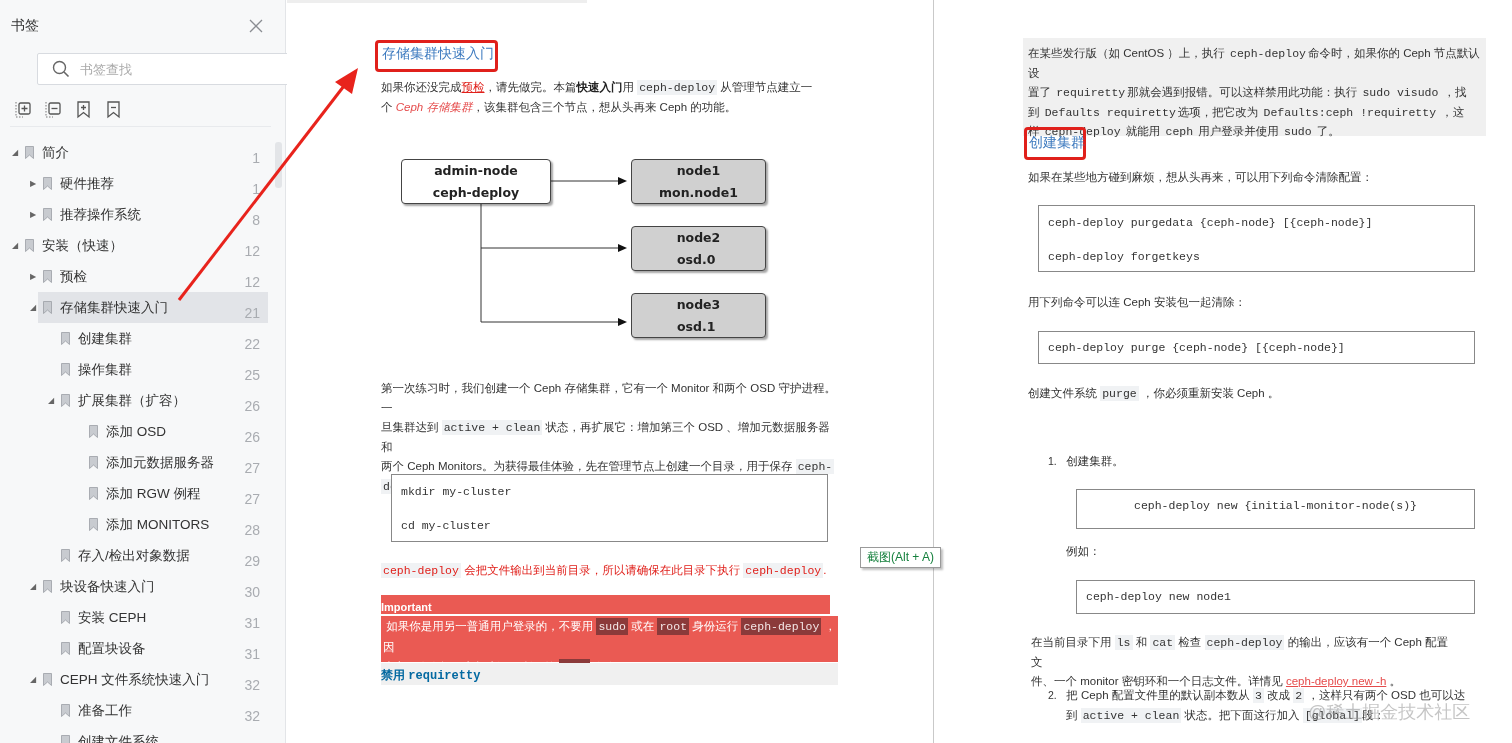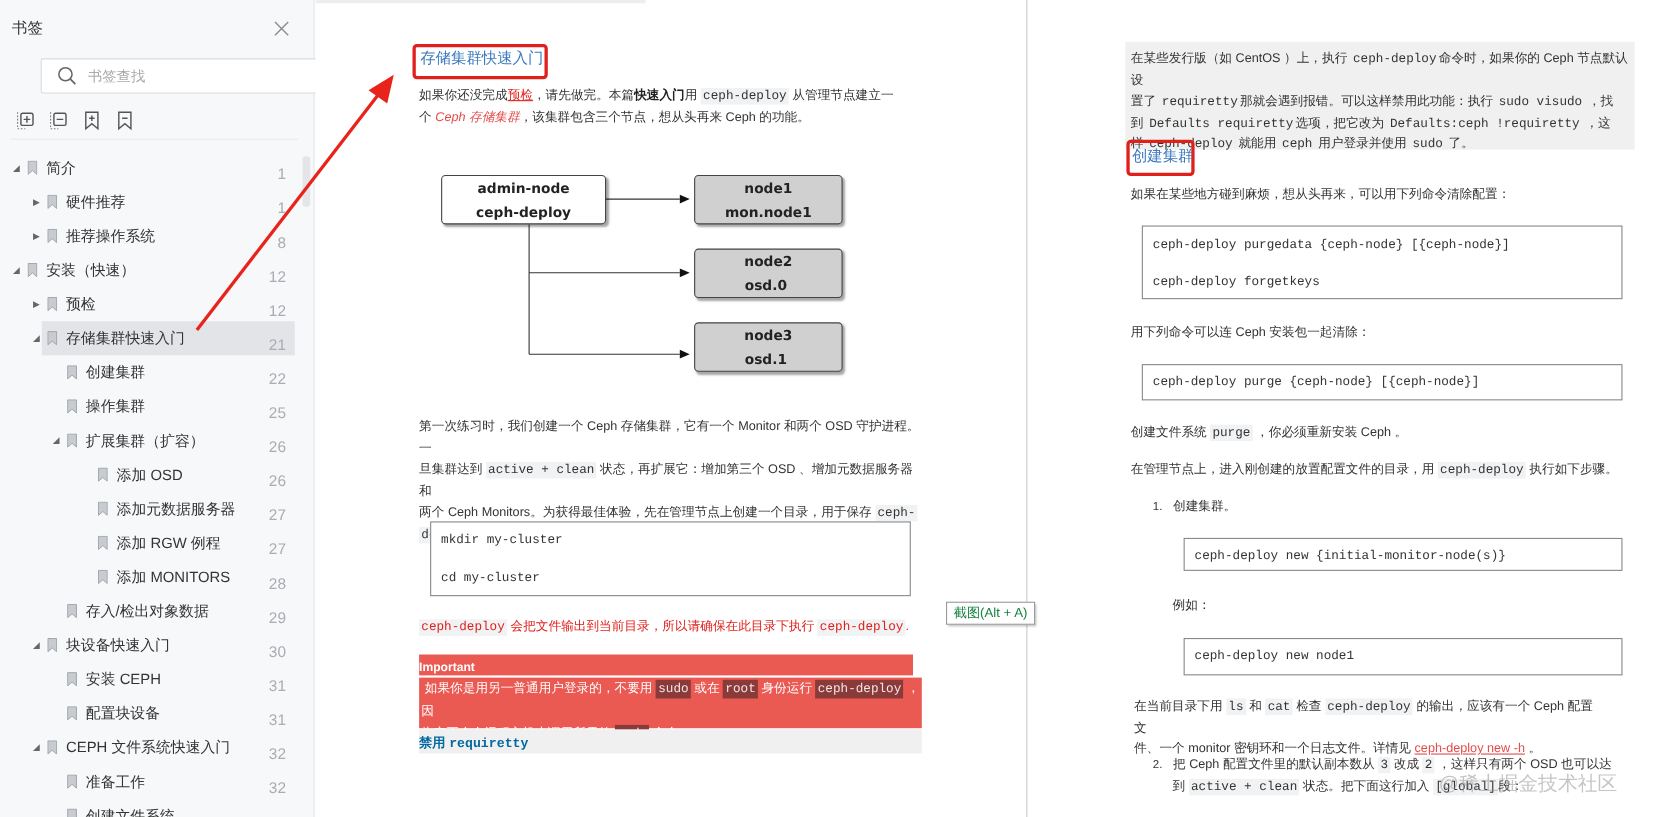--- a/index.html
+++ b/index.html
@@ -465,31 +465,26 @@
   <div class="p-text" style="left:741px; top:293px;">用下列命令可以连 Ceph 安装包一起清除：</div>
   <div class="code-block" style="left:751px; top:331px; width:437px; height:33px; padding-top:0;">
     <span class="ln" style="height:31px; line-height:31px;">ceph-deploy purge {ceph-node} [{ceph-node}]</span>
   </div>
 
   <div class="p-text" style="left:741px; top:384px;">
     <span>创建文件系统</span>
     <span class="code-inline">purge</span>
     <span>，你必须重新安装 Ceph 。</span>
   </div>
-  <div class="p-text" style="left:741px; top:418px;">
-    <span>在管理节点上，进入刚创建的放置配置文件的目录，用</span>
-    <span class="code-inline">ceph-deploy</span>
-    <span>执行如下步骤。</span>
-  </div>
 
   <div class="p-text" style="left:761px; top:452px;">
     <span style="font-size:10.5px;">1.</span>
     &nbsp;&nbsp;<span>创建集群。</span>
   </div>
-  <div class="code-block" style="left:789px; top:489px; width:399px; height:30px; padding-top:0;">
+  <div class="code-block" style="left:789px; top:489px; width:399px; height:40px; padding-top:0;text-align:center;">
     <span class="ln" style="height:32px; line-height:32px;">ceph-deploy new {initial-monitor-node(s)}</span>
   </div>
   <div class="p-text" style="left:779px; top:542px;">例如：</div>
   <div class="code-block" style="left:789px; top:580px; width:399px; height:34px; padding-top:0;">
     <span class="ln" style="height:32px; line-height:32px;">ceph-deploy new node1</span>
   </div>
 
   <div class="p-text" style="left:744px; top:633px; width:420px;">
     <span>在当前目录下用</span>
     <span class="code-inline">ls</span>

